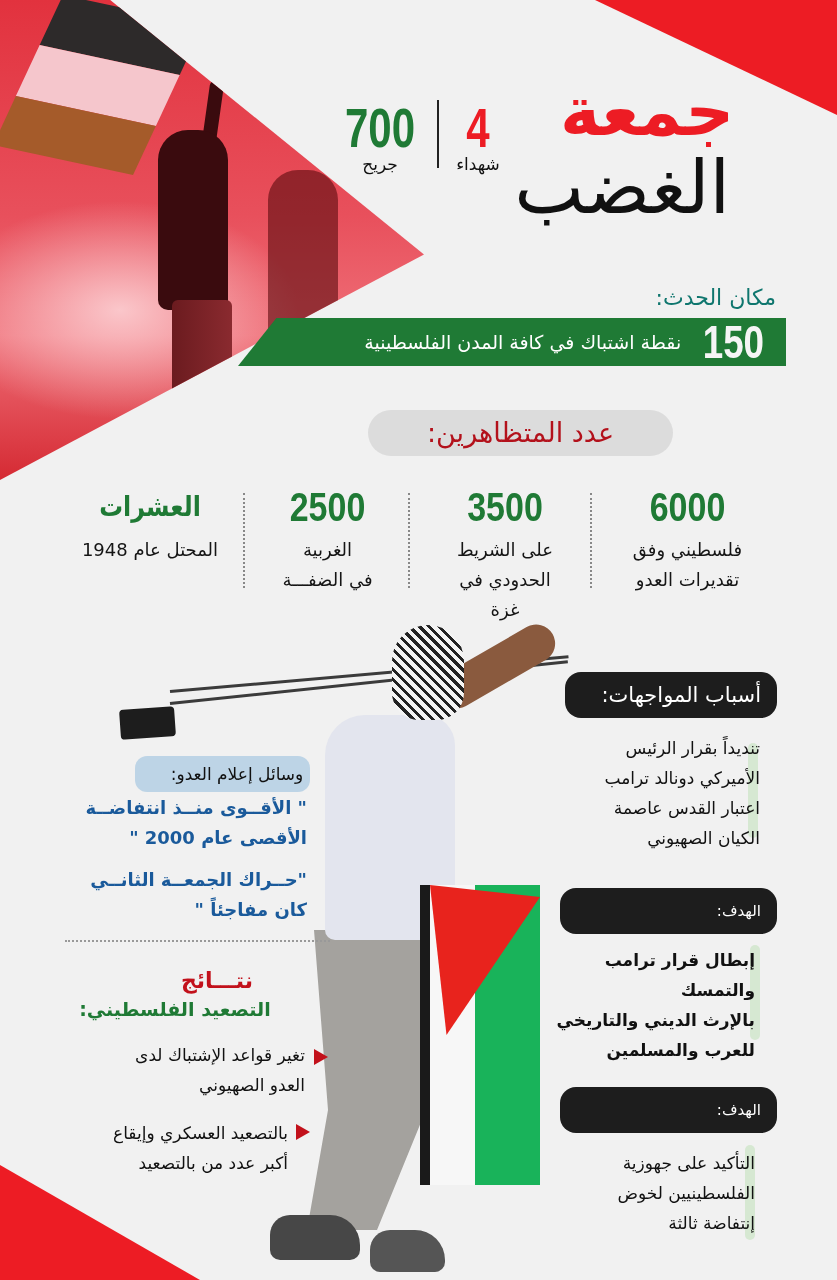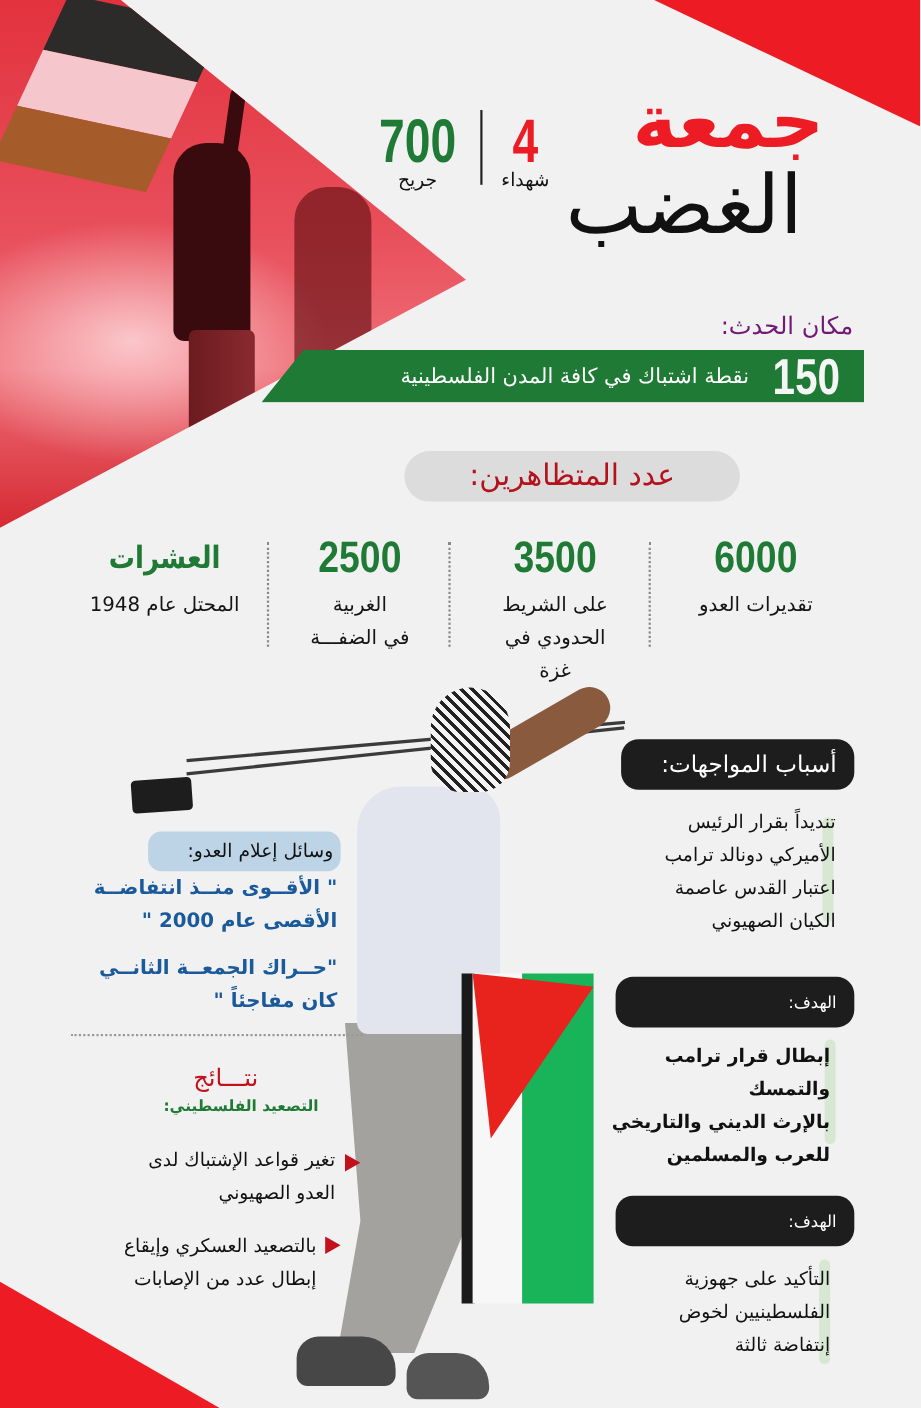--- a/index.html
+++ b/index.html
@@ -32,32 +32,32 @@
   .fig-pants { left: 300px; top: 930px; width: 140px; height: 300px; background: #a4a29e; clip-path: polygon(10% 0, 95% 0, 90% 60%, 55% 100%, 5% 100%, 20% 60%); }
   .fig-shoe1 { left: 270px; top: 1215px; width: 90px; height: 45px; background: #474747; border-radius: 20px 30px 10px 10px; }
   .fig-shoe2 { left: 370px; top: 1230px; width: 75px; height: 42px; background: #555; border-radius: 20px 30px 10px 10px; }
   .flag { left: 420px; top: 885px; width: 120px; height: 300px; }
   .flag .black { position: absolute; left: 0; top: 0; width: 12px; height: 100%; background: #1a1a1a; }
   .flag .white { position: absolute; left: 10px; top: 0; width: 45px; height: 100%; background: #f7f7f7; }
   .flag .green { position: absolute; left: 55px; top: 0; width: 65px; height: 100%; background: #19b35a; }
   .flag .red { position: absolute; left: 10px; top: 0; width: 110px; height: 150px; background: #e8231d; clip-path: polygon(0 0, 100% 8%, 15% 100%); }
 
   
-  .title-line1 { left: 560px; top: 78px; width: 205px; text-align: center; font-family: "DejaVu Sans", sans-serif; font-weight: bold; font-size: 68px; line-height: 1; color: #ed1c24; }
+  .title-line1 { left: 560px; top: 78px; width: 205px; text-align: left; font-family: "DejaVu Sans", sans-serif; font-weight: bold; font-size: 68px; line-height: 1; color: #ed1c24; }
   .title-line2 { left: 470px; top: 150px; width: 260px; text-align: right; font-family: "DejaVu Sans", sans-serif; font-size: 74px; line-height: 1; color: #111; }
   .stat-num { font-family: "Liberation Sans", sans-serif; font-weight: bold; font-size: 56px; line-height: 1; text-align: center; transform: scaleX(0.75); }
   .stat-lbl { font-size: 17px; text-align: center; color: #111; line-height: 1; }
   .stat-killed { left: 448px; top: 100px; width: 60px; }
   .stat-killed .stat-num { color: #ed1c24; }
   .stat-injured { left: 330px; top: 100px; width: 100px; }
   .stat-injured .stat-num { color: #1f7a35; }
   .stat-divider { left: 437px; top: 100px; width: 2px; height: 68px; background: #222; }
 
   
-  .loc-label { left: 540px; top: 285px; width: 236px; text-align: right; color: #701a75; font-size: 22px; }
+  .loc-label { left: 540px; top: 285px; width: 236px; text-align: right; color: #0f766e; font-size: 22px; }
   .loc-bar { left: 238px; top: 318px; width: 548px; height: 48px; background: #1f7a35; clip-path: polygon(7% 0, 100% 0, 100% 100%, 0 100%); display: flex; align-items: center; justify-content: flex-start; padding-right: 14px; gap: 14px; }
   .loc-num { color: #f5f5f5; font-family: "Liberation Sans", sans-serif; font-weight: bold; font-size: 46px; transform: scaleX(0.8); }
   .loc-text { color: #fff; font-size: 19px; white-space: nowrap; }
 
   
   .prot-pill { left: 368px; top: 410px; width: 305px; height: 46px; border-radius: 23px; background: #dcdcdc; text-align: center; line-height: 46px; color: #b3111b; font-size: 27px; }
   .prot-col { top: 483px; text-align: center; }
   .prot-col .num { color: #1f7a35; font-family: "Liberation Sans", sans-serif; font-weight: bold; font-size: 40px; line-height: 48px; transform: scaleX(0.85); }
   .prot-col .desc { color: #151515; font-size: 18px; line-height: 30px; margin-top: 4px; }
   .prot-sep { top: 493px; width: 0; height: 95px; border-left: 2px dotted #888; }
@@ -66,22 +66,22 @@
   .pill-dark { background: #1d1d1d; color: #fff; border-radius: 16px; font-size: 15px; text-align: right; padding-right: 16px; }
   .side-text { text-align: right; color: #111; font-size: 17px; line-height: 30px; }
   .side-bar { width: 10px; background: #d6e8d2; border-radius: 5px; }
 
   
   .media-pill { left: 135px; top: 756px; width: 175px; height: 36px; border-radius: 12px; background: #bdd4e6; color: #111; font-size: 17px; line-height: 36px; text-align: center; padding-left: 29px; }
   .media-quote { right: 530px; text-align: right; color: #1a5a9b; font-weight: bold; font-size: 18px; line-height: 30px; }
   .dot-sep { left: 65px; top: 940px; width: 265px; border-top: 2px dotted #999; }
 
   
-  .res-title1 { left: 176px; top: 968px; width: 130px; text-align: left; color: #c2111b; font-weight: normal; font-size: 22px; }
-  .res-title2 { left: 60px; top: 998px; width: 230px; text-align: right; color: #1f7a35; font-weight: bold; font-size: 14px; }
+  .res-title1 { left: 152px; top: 968px; width: 130px; text-align: center; color: #c2111b; font-weight: bold; font-size: 22px; }
+  .res-title2 { left: 60px; top: 998px; width: 230px; text-align: center; color: #1f7a35; font-weight: bold; font-size: 19px; }
   .res-item { text-align: right; color: #111; font-size: 17px; line-height: 30px; }
   .tri-bullet { width: 0; height: 0; border-top: 8px solid transparent; border-bottom: 8px solid transparent; border-left: 14px solid #c2111b; }
 </style>
 </head>
 <body>
 
 <div class="abs tri-top-right"></div>
 <div class="abs tri-photo">
   <div class="abs haze"></div>
   <div class="abs photo-bg-person"></div>
@@ -130,20 +130,21 @@
 <div class="abs loc-bar">
   <span class="loc-num">150</span>
   <span class="loc-text">نقطة اشتباك في كافة المدن الفلسطينية</span>
 </div>
 
 <div class="abs prot-pill">عدد المتظاهرين:</div>
 
 <div class="abs prot-col" style="left:600px;width:175px;">
   <div class="num">6000</div>
   <div class="desc">
+    <div>فلسطيني وفق</div>
     <div>تقديرات العدو</div>
   </div>
 </div>
 <div class="abs prot-sep" style="left:590px;"></div>
 
 <div class="abs prot-col" style="left:425px;width:160px;">
   <div class="num">3500</div>
   <div class="desc">
     <div>على الشريط</div>
     <div>الحدودي في</div>
@@ -209,14 +210,14 @@
 
 <div class="abs tri-bullet" style="left:314px;top:1049px;"></div>
 <div class="abs res-item" style="left:80px;top:1040px;width:225px;">
   <div>تغير قواعد الإشتباك لدى</div>
   <div>العدو الصهيوني</div>
 </div>
 
 <div class="abs tri-bullet" style="left:296px;top:1124px;"></div>
 <div class="abs res-item" style="left:80px;top:1118px;width:208px;">
   <div>بالتصعيد العسكري وإيقاع</div>
-  <div>إبطال عدد من الإصابات</div>
+  <div>أكبر عدد من بالتصعيد</div>
 </div>
 
 </body></html>

